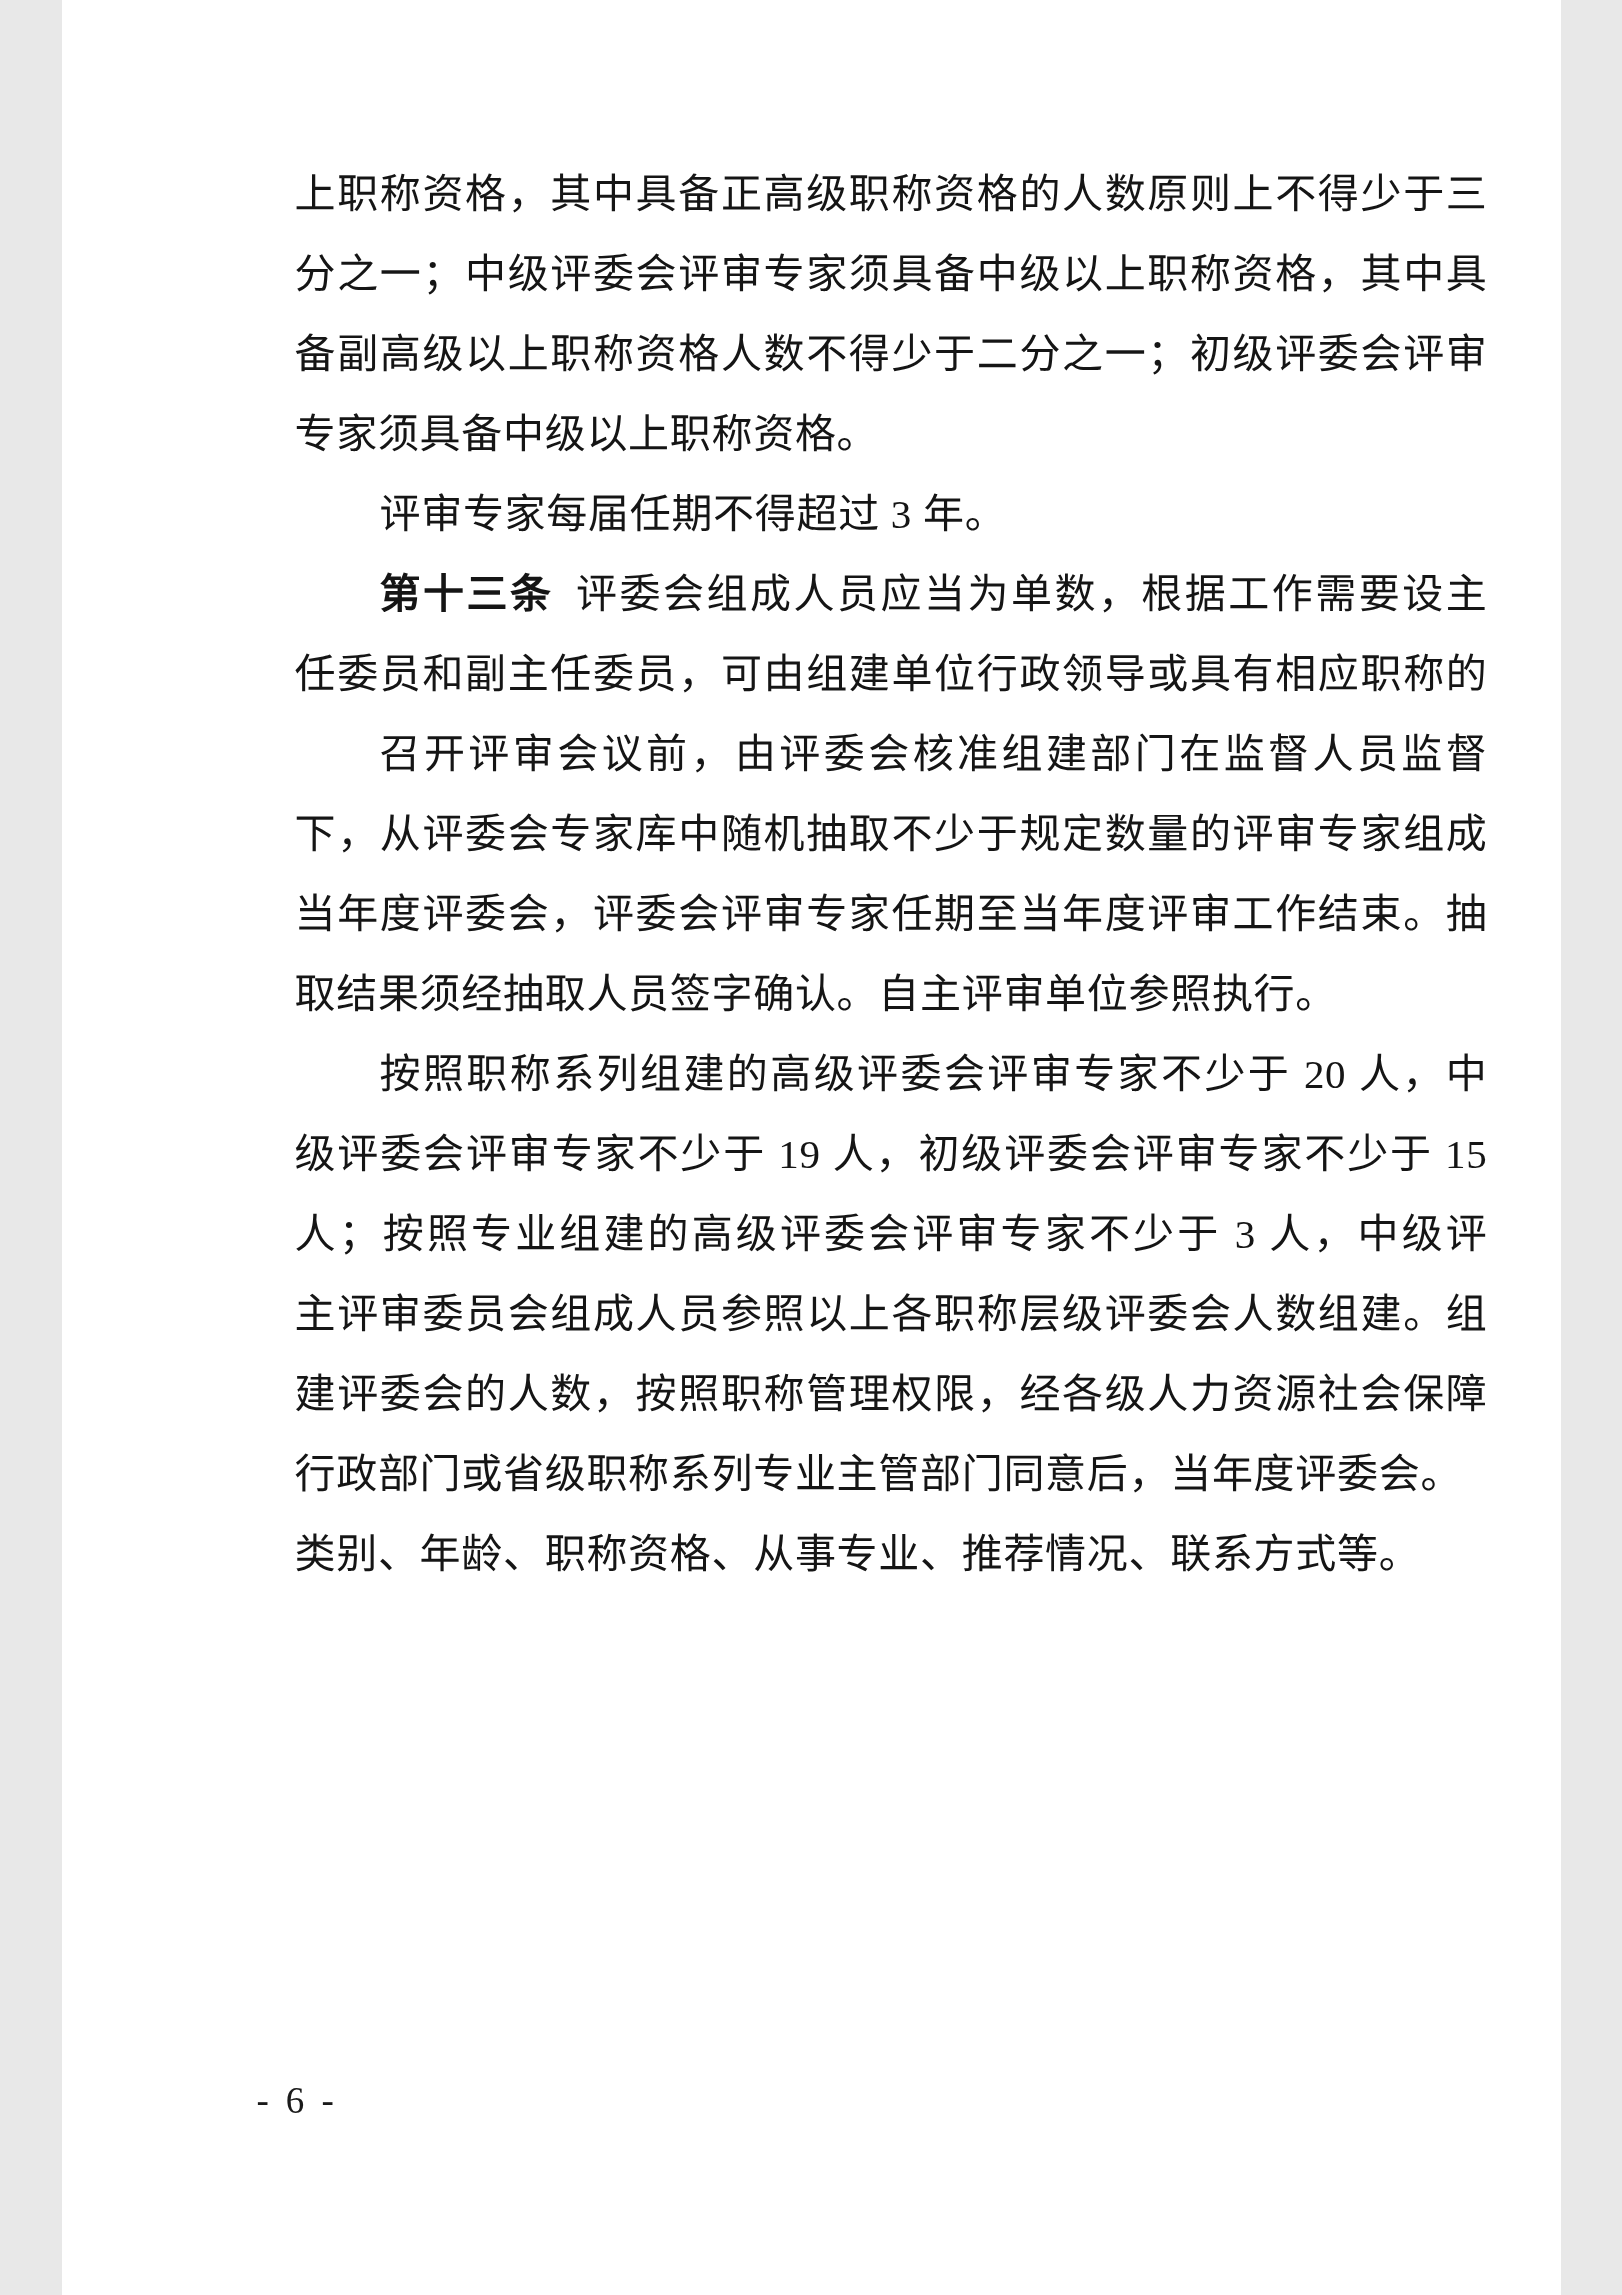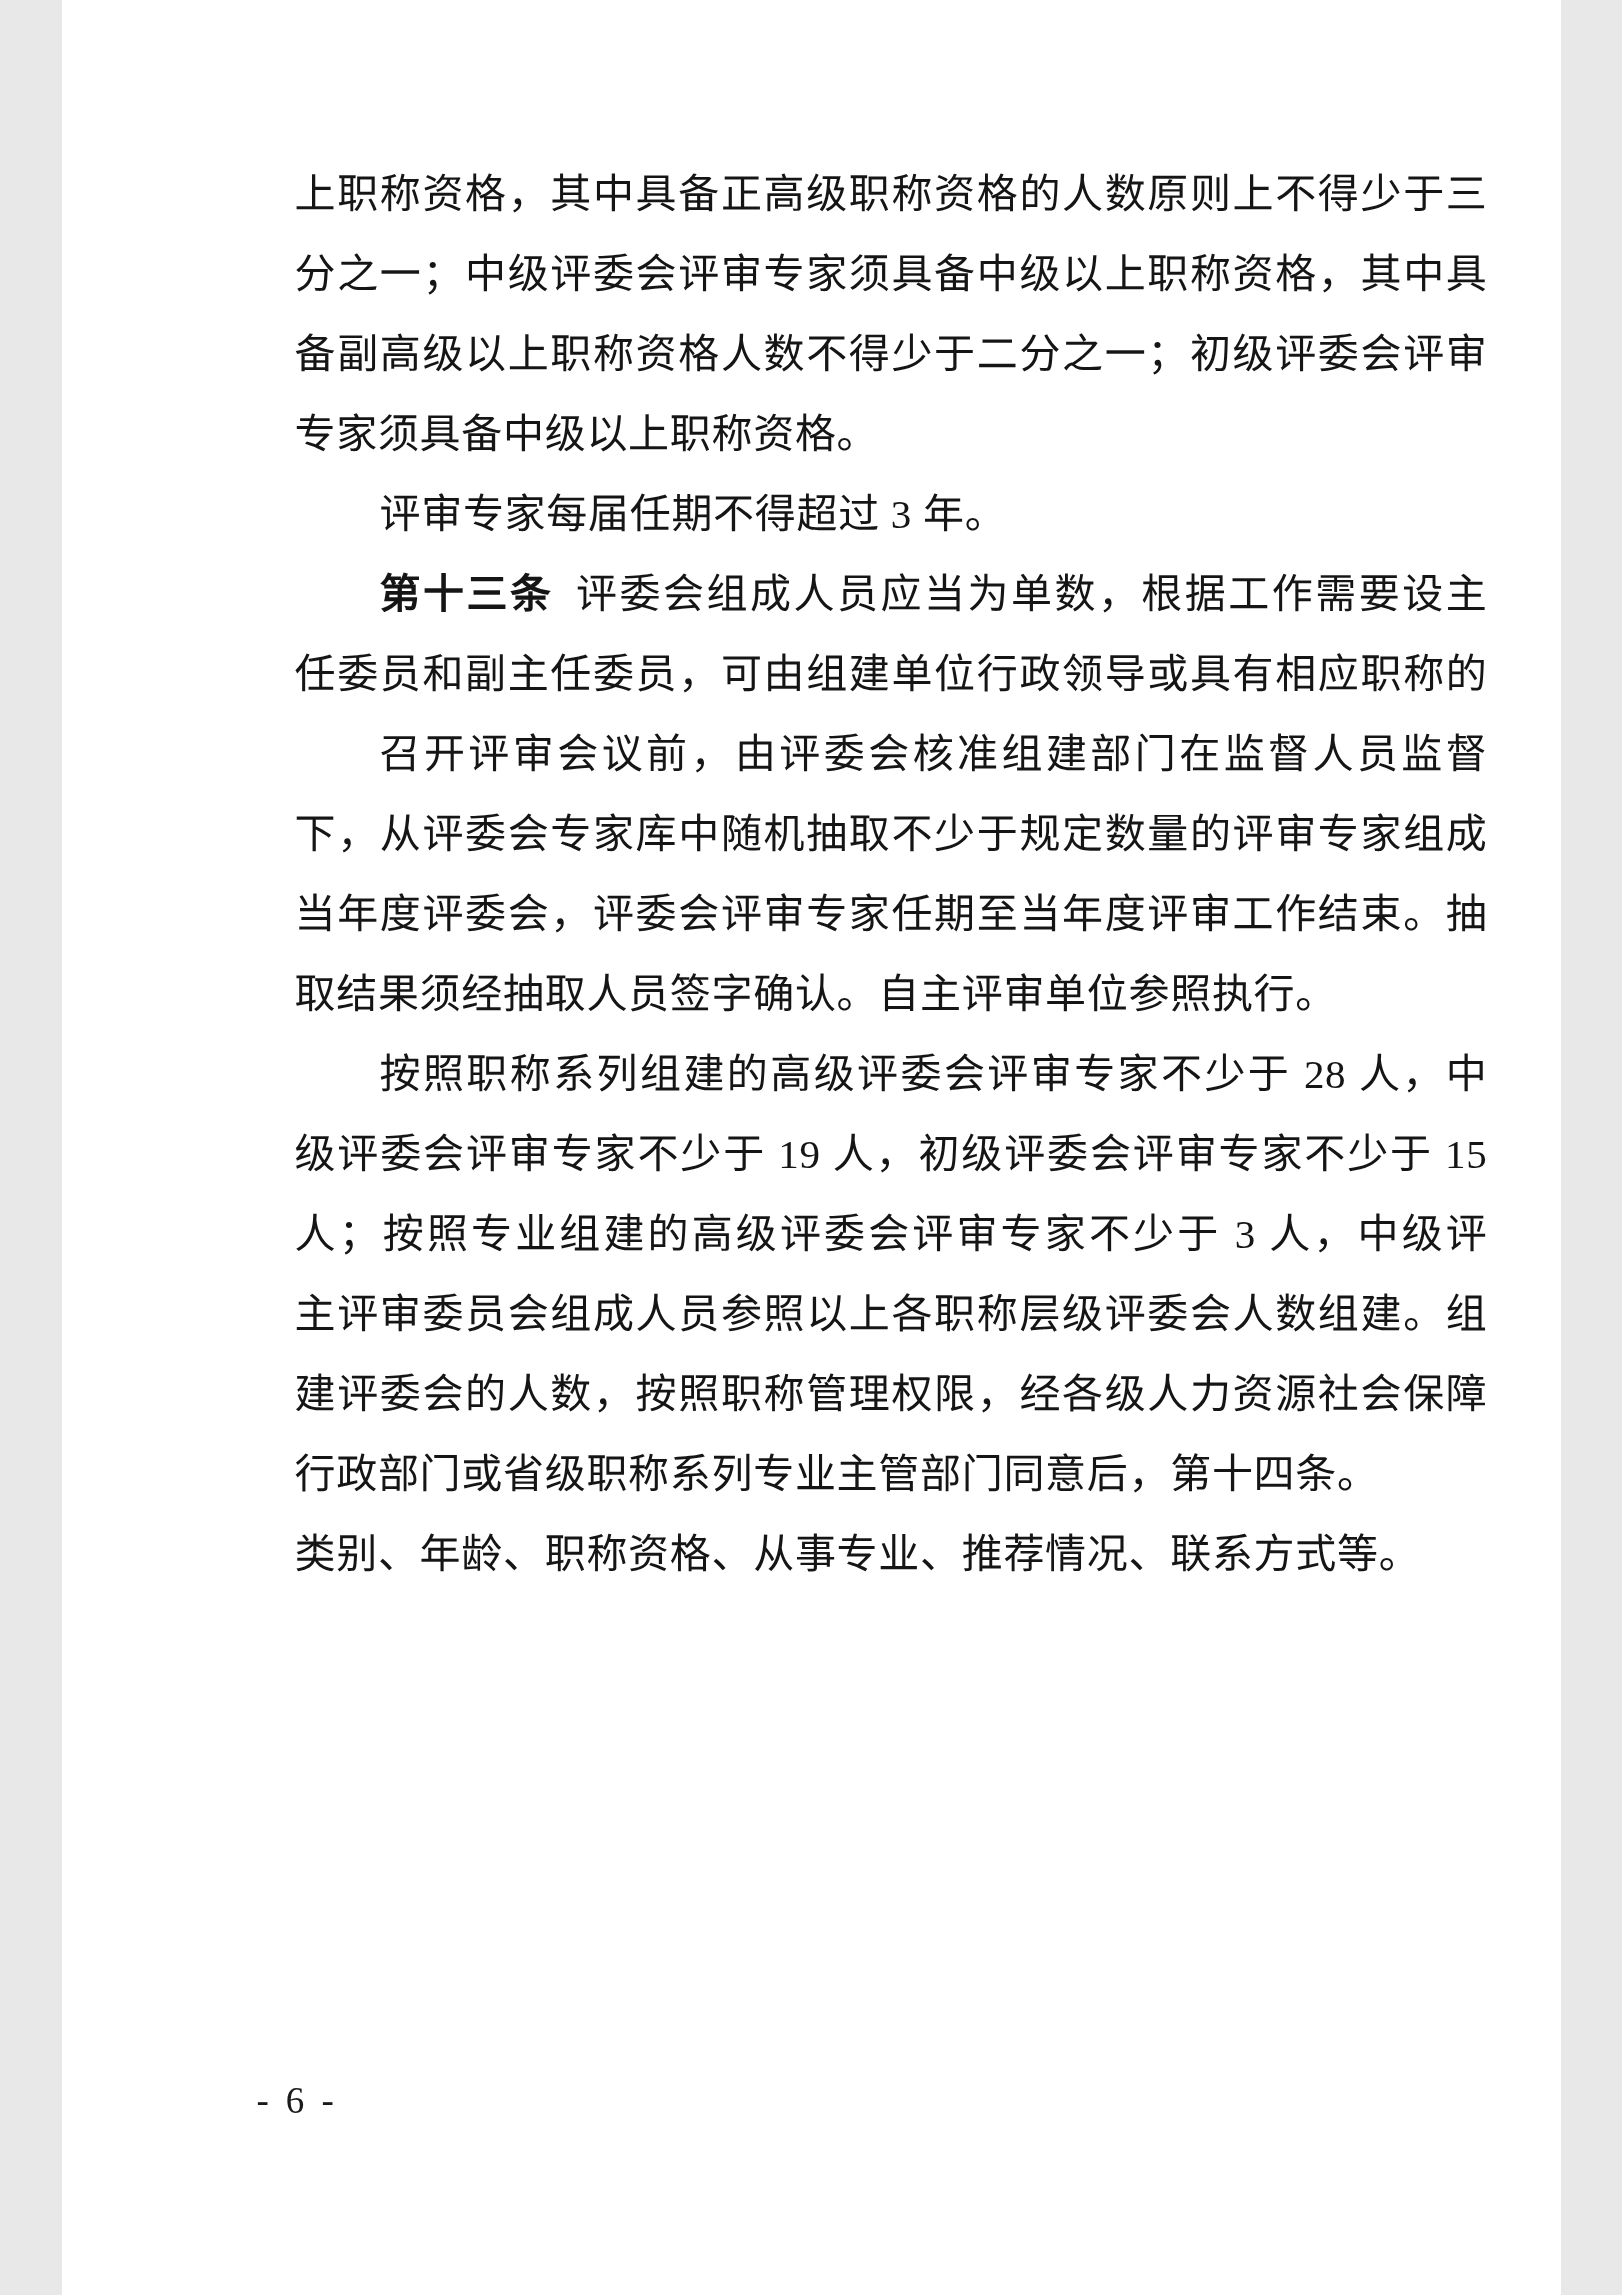--- a/index.html
+++ b/index.html
@@ -67,25 +67,25 @@
       <div class="text-line"><span>分之一；中级评委会评审专家须具备中级以上职称资格，其中具</span></div>
       <div class="text-line"><span>备副高级以上职称资格人数不得少于二分之一；初级评委会评审</span></div>
       <div class="text-line para-end"><span>专家须具备中级以上职称资格。</span></div>
       <div class="text-line indent para-end"><span>评审专家每届任期不得超过 3 年。</span></div>
       <div class="text-line indent"><span class="article-number">第十三条</span><span>评委会组成人员应当为单数，根据工作需要设主</span></div>
       <div class="text-line"><span>任委员和副主任委员，可由组建单位行政领导或具有相应职称的</span></div>
       <div class="text-line indent"><span>召开评审会议前，由评委会核准组建部门在监督人员监督</span></div>
       <div class="text-line"><span>下，从评委会专家库中随机抽取不少于规定数量的评审专家组成</span></div>
       <div class="text-line"><span>当年度评委会，评委会评审专家任期至当年度评审工作结束。抽</span></div>
       <div class="text-line para-end"><span>取结果须经抽取人员签字确认。自主评审单位参照执行。</span></div>
-      <div class="text-line indent"><span>按照职称系列组建的高级评委会评审专家不少于 28 人，中</span></div>
+      <div class="text-line indent"><span>按照职称系列组建的高级评委会评审专家不少于 20 人，中</span></div>
       <div class="text-line"><span>级评委会评审专家不少于 19 人，初级评委会评审专家不少于 15</span></div>
       <div class="text-line"><span>人；按照专业组建的高级评委会评审专家不少于 3 人，中级评</span></div>
       <div class="text-line"><span>主评审委员会组成人员参照以上各职称层级评委会人数组建。组</span></div>
       <div class="text-line"><span>建评委会的人数，按照职称管理权限，经各级人力资源社会保障</span></div>
-      <div class="text-line para-end"><span>行政部门或省级职称系列专业主管部门同意后，第十四条。</span></div>
+      <div class="text-line para-end"><span>行政部门或省级职称系列专业主管部门同意后，当年度评委会。</span></div>
       <div class="text-line para-end"><span>类别、年龄、职称资格、从事专业、推荐情况、联系方式等。</span></div>
     </div>
 
   <div class="page-number">- 6 -</div>
 
 </div>
 
 
 </body></html>

